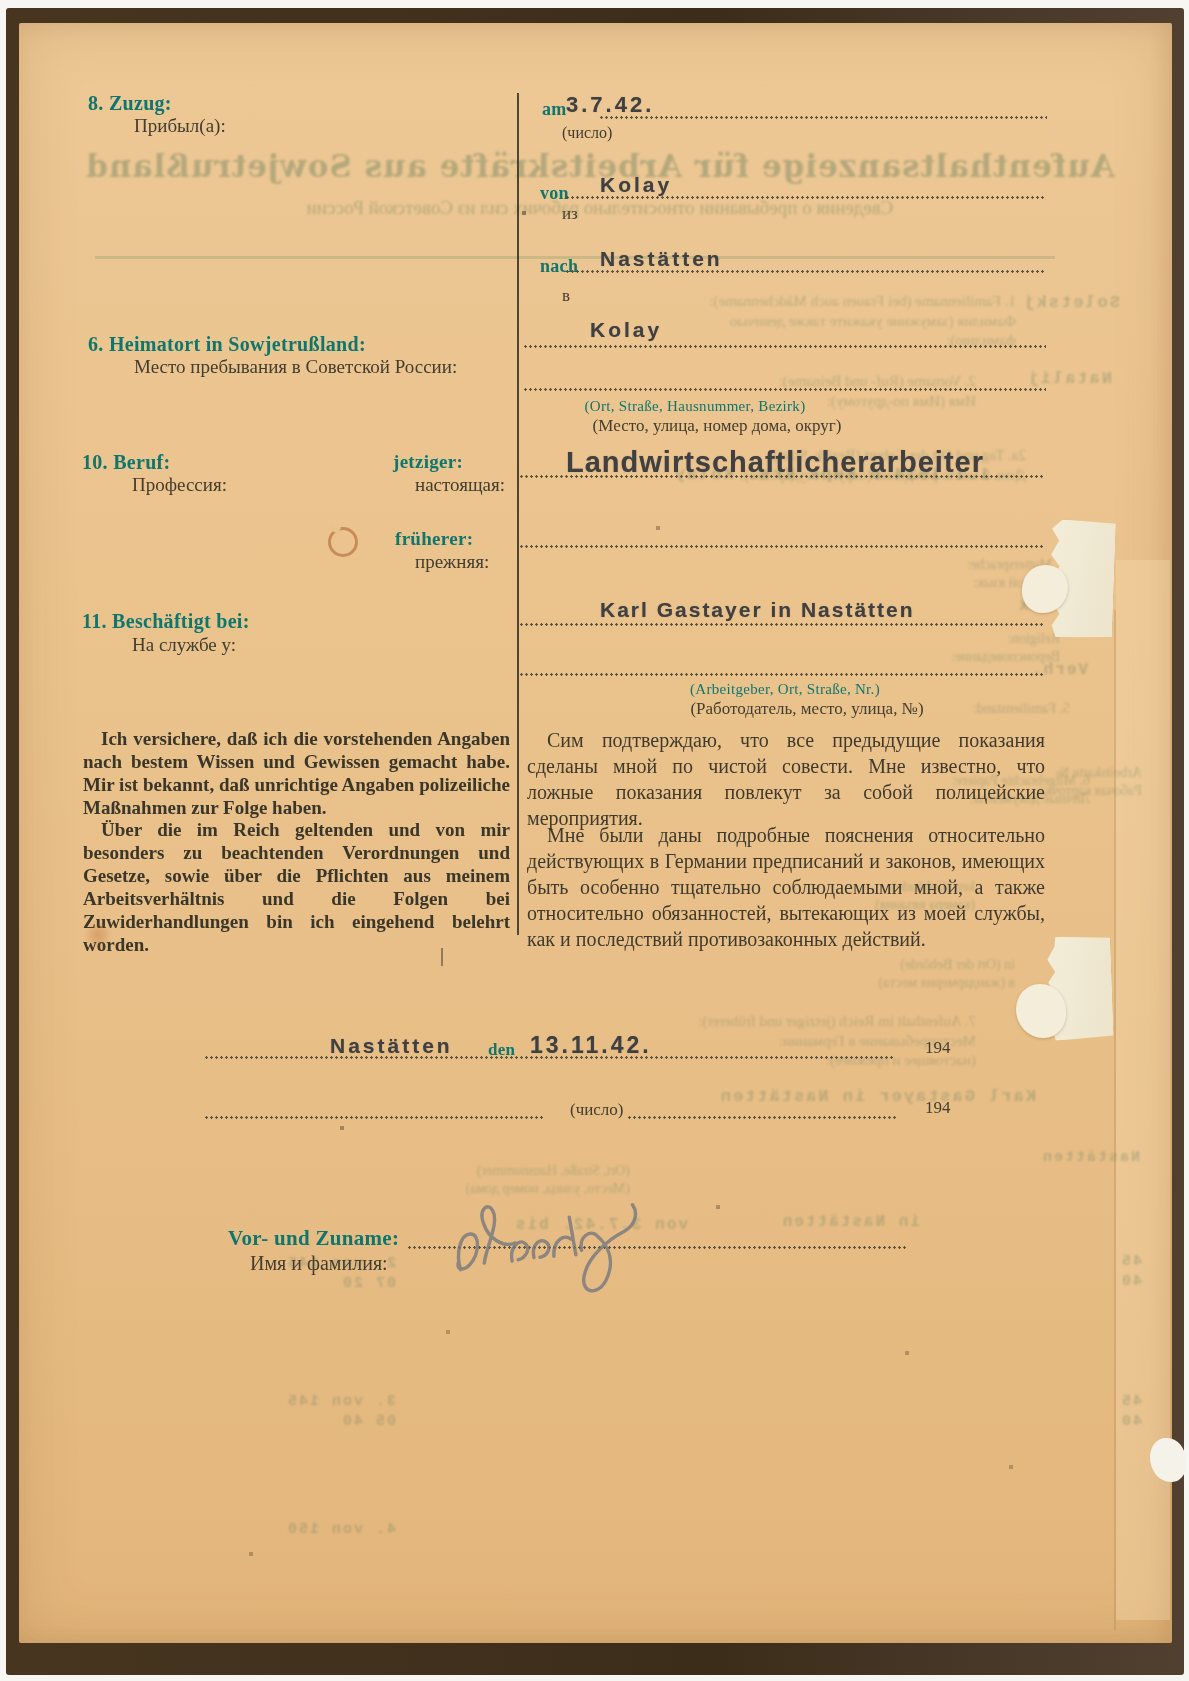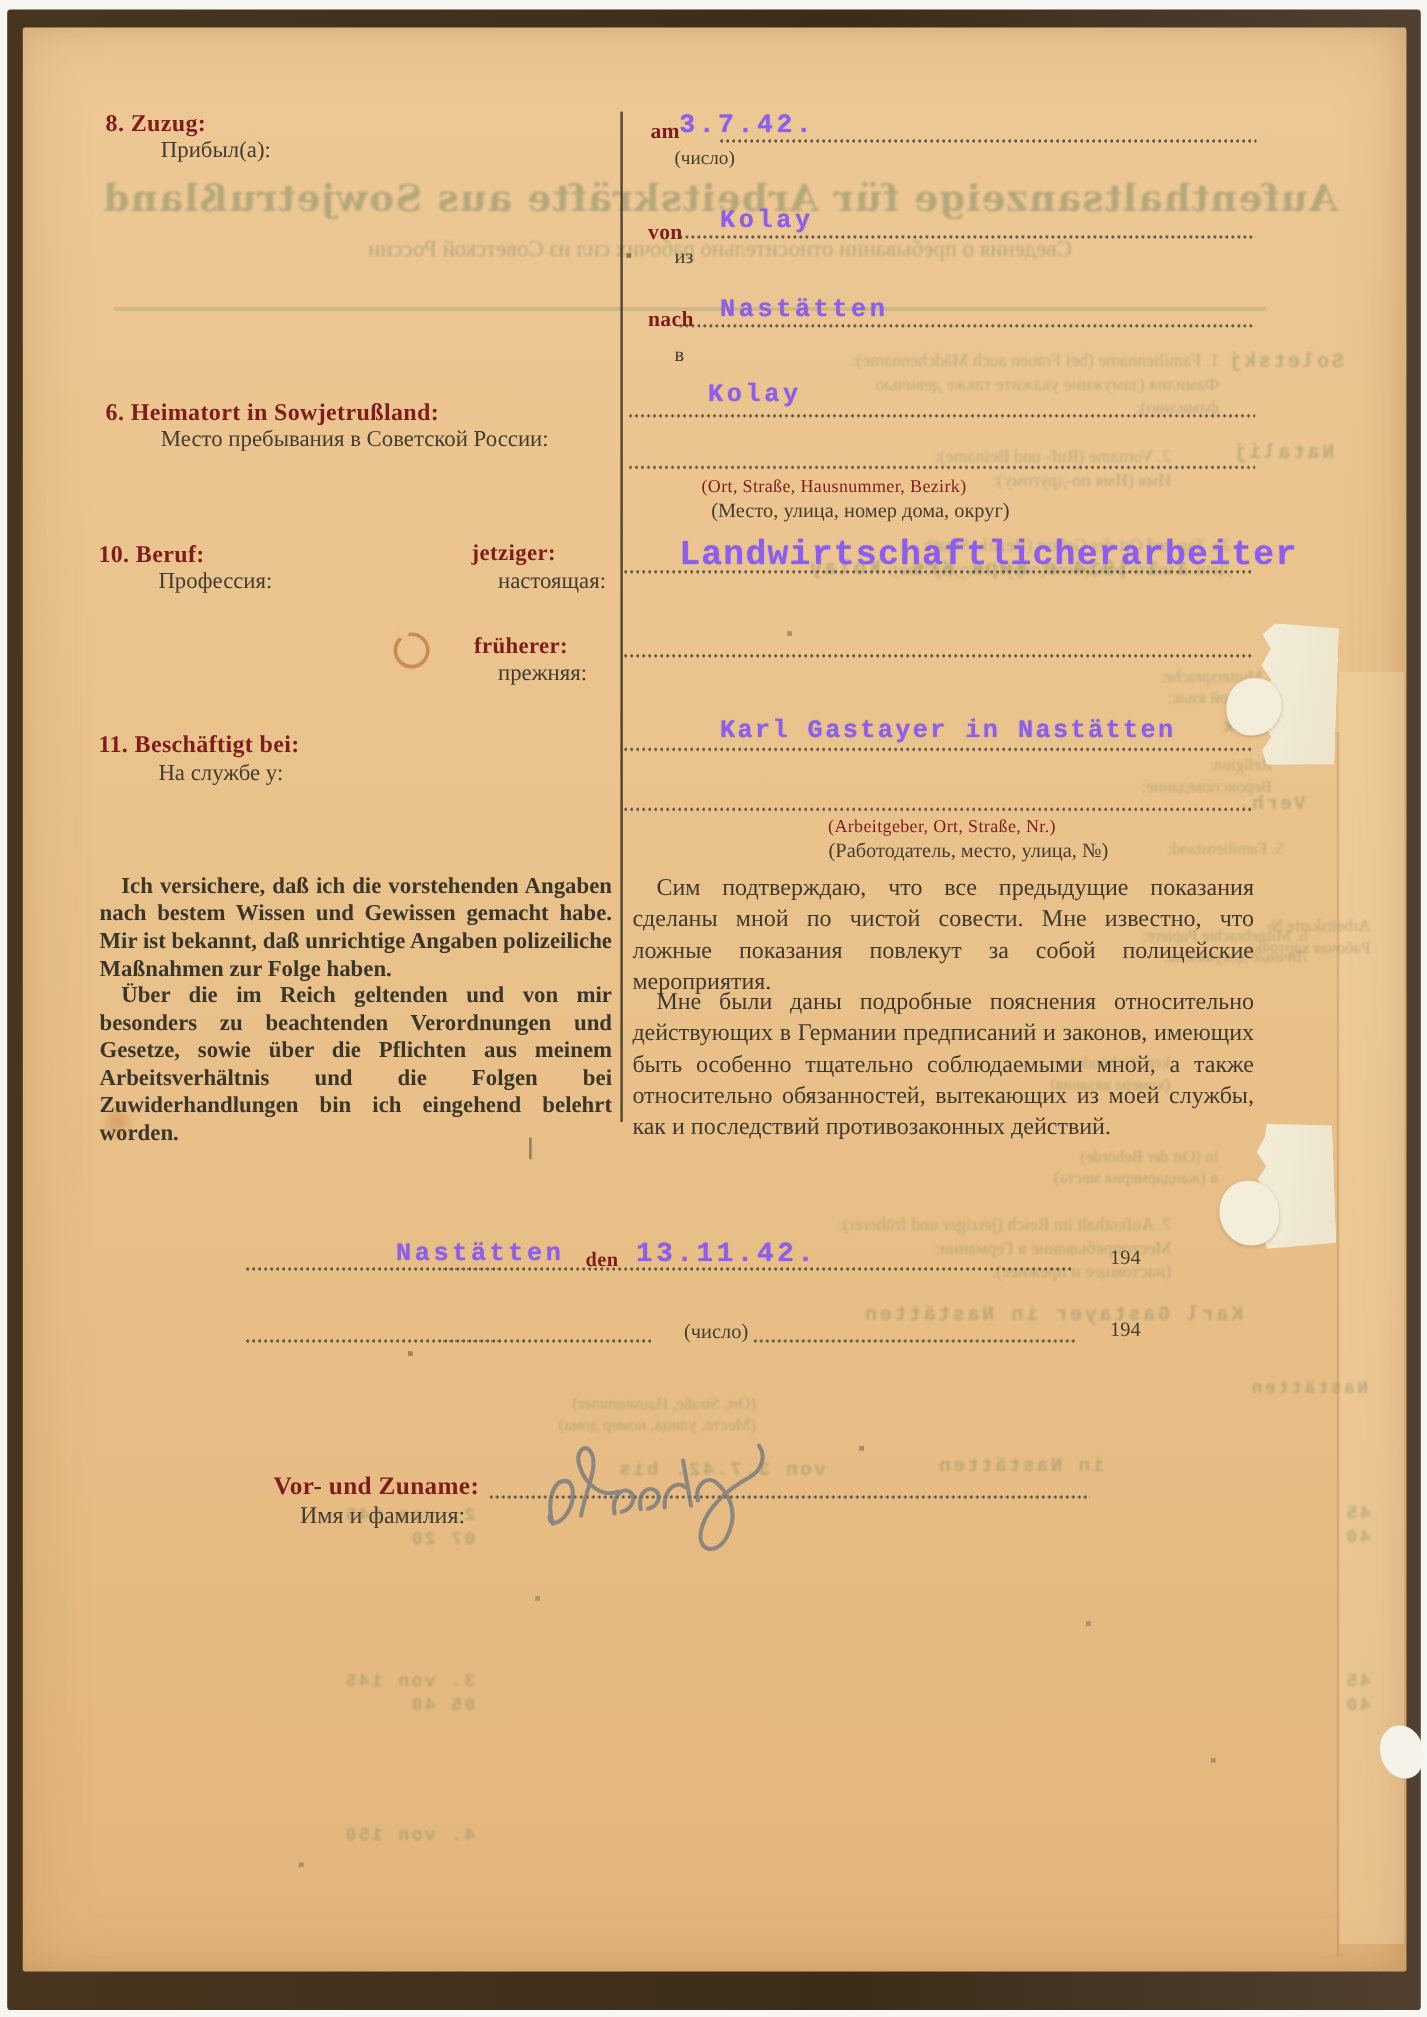--- a/index.html
+++ b/index.html
@@ -10,26 +10,26 @@
        background:linear-gradient(90deg,#47351f,#3c2d1b 60%,#514030);border-radius:3px;}
   .paper{position:absolute;left:19px;top:23px;width:1153px;height:1620px;border-radius:2px;
        background:linear-gradient(180deg,#edc895 0%,#eac28c 40%,#e7bd85 72%,#e2b57b 100%);
        box-shadow:inset 0 0 60px rgba(120,80,30,.18), inset -6px 0 18px rgba(120,80,30,.12);}
   .edge-strip{position:absolute;left:1116px;top:560px;width:54px;height:1060px;
        background:rgba(246,222,178,.35);}
   #content{position:absolute;left:0;top:0;width:1189px;height:1681px;}
 
   
   .frak{position:absolute;font-family:"Liberation Serif",serif;font-weight:bold;
-        color:#7f1d1d;letter-spacing:.3px;white-space:nowrap;}
+        color:#0f766e;letter-spacing:.3px;white-space:nowrap;}
   
   .rus{position:absolute;font-family:"Liberation Serif",serif;color:#423d2f;white-space:nowrap;margin-left:22px;}
   
-  .typed{position:absolute;font-family:Liberation Mono, monospace;
-        font-weight:bold;color:#8b5cf6;white-space:nowrap;
+  .typed{position:absolute;font-family:Liberation Sans, sans-serif;
+        font-weight:bold;color:#404040;white-space:nowrap;
         text-shadow:0 0 1px rgba(70,80,100,.45);}
   .dots{position:absolute;height:3px;opacity:.9;
         background-image:radial-gradient(circle at 1.5px 1.5px,#4c483a 1.05px,transparent 1.45px);
         background-size:5px 3px;background-repeat:repeat-x;}
   .para{position:absolute;text-align:justify;white-space:normal;}
   .para-de{font-family:"Liberation Serif",serif;font-weight:bold;color:#3a362a;
         font-size:19px;line-height:23px;text-indent:18px;}
   .para-ru{font-family:"Liberation Serif",serif;color:#3f3a2d;
         font-size:20px;line-height:26px;text-indent:20px;}
   .center{text-align:center;white-space:nowrap;}

